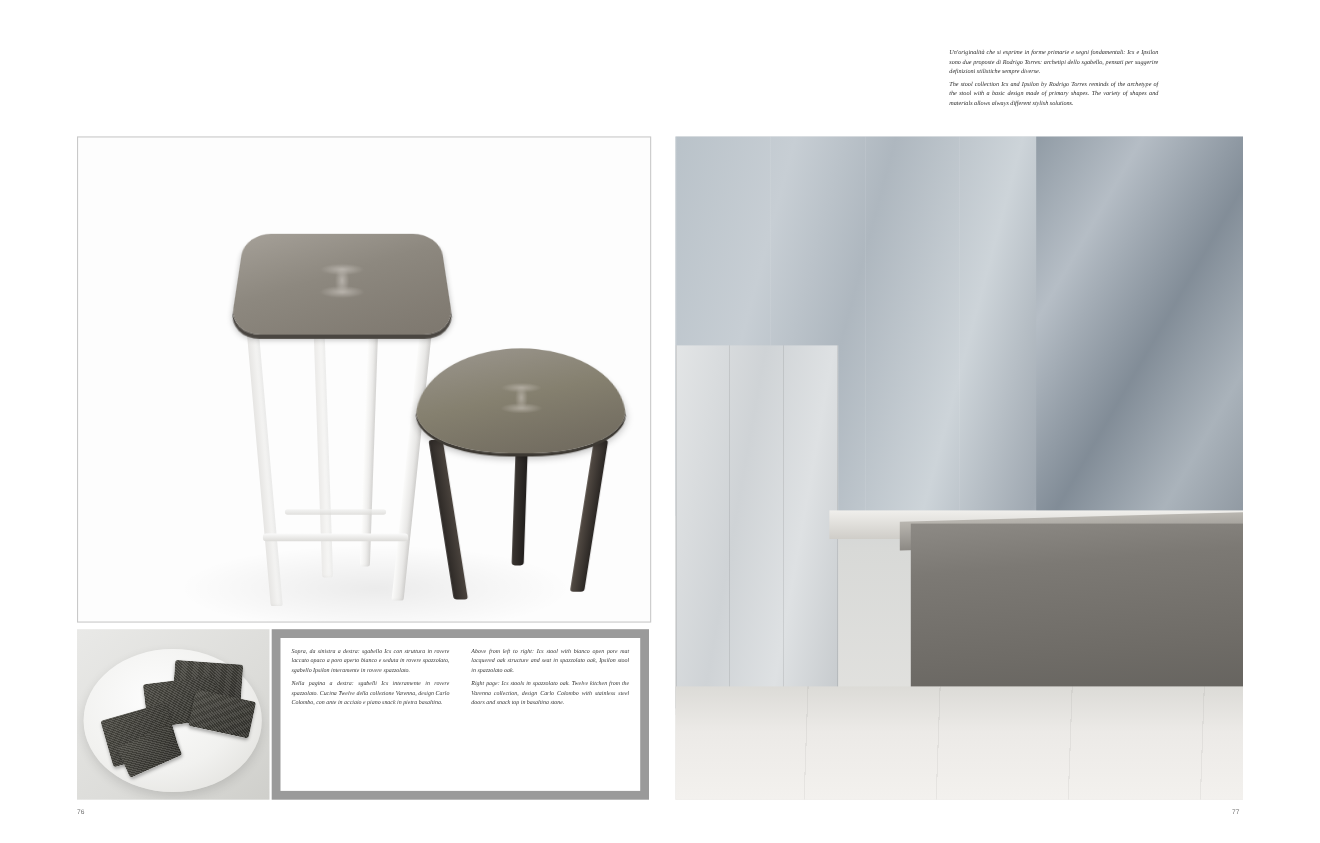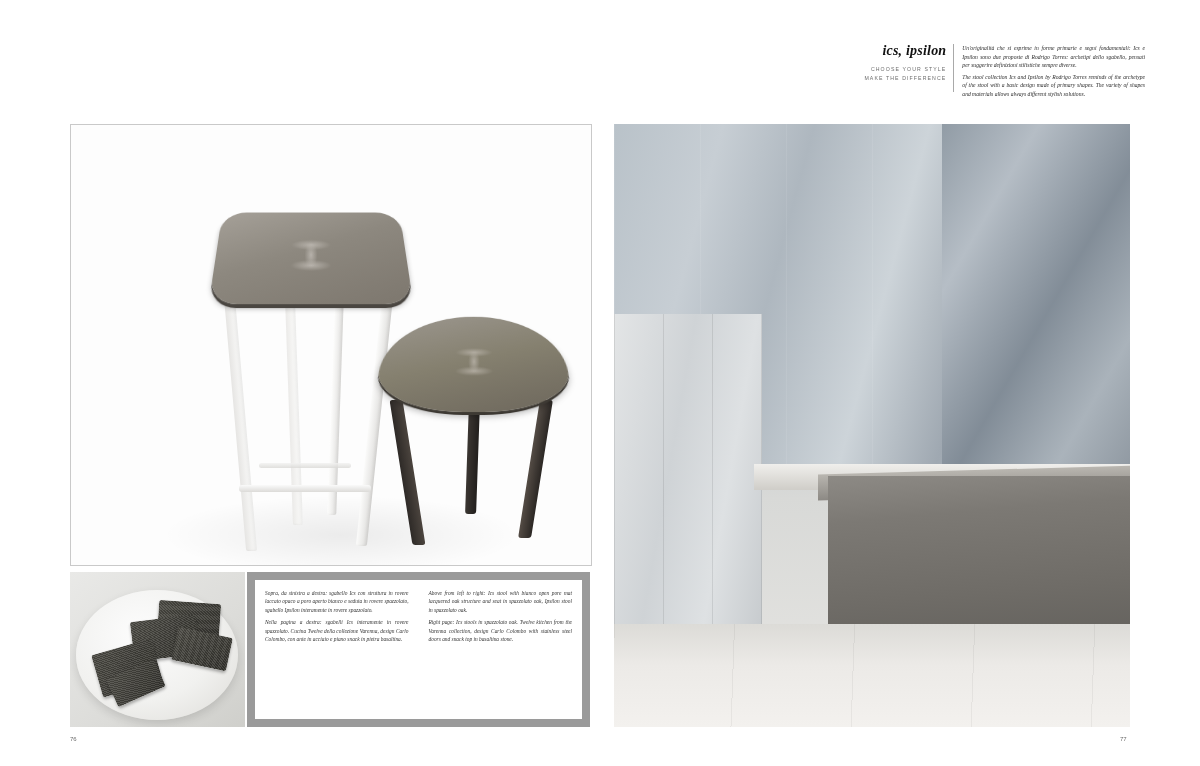--- a/index.html
+++ b/index.html
@@ -216,27 +216,20 @@
   }
   .folio-left{left:70px;top:736px;}
   .folio-right{left:1120px;top:736px;}
 </style>
 </head>
 <body>
 
 <div class="spread">
 
   <div class="header">
-    <div class="title-block">
-      <div class="title">ics, ipsilon</div>
-      <div class="subtitle">
-        <div>CHOOSE YOUR STYLE</div>
-        <div>MAKE THE DIFFERENCE</div>
-      </div>
-    </div>
     <div class="header-text">
       <p>Un'originalità che si esprime in forme primarie e segni fondamentali: Ics e Ipsilon sono due proposte di Rodrigo Torres: archetipi dello sgabello, pensati per suggerire definizioni stilistiche sempre diverse.</p>
       <p>The stool collection Ics and Ipsilon by Rodrigo Torres reminds of the archetype of the stool with a basic design made of primary shapes. The variety of shapes and materials allows always different stylish solutions.</p>
     </div>
   </div>
 
   <div class="product-frame">
     <div class="shadow-floor"></div>
 
     <div class="stool-tall">

